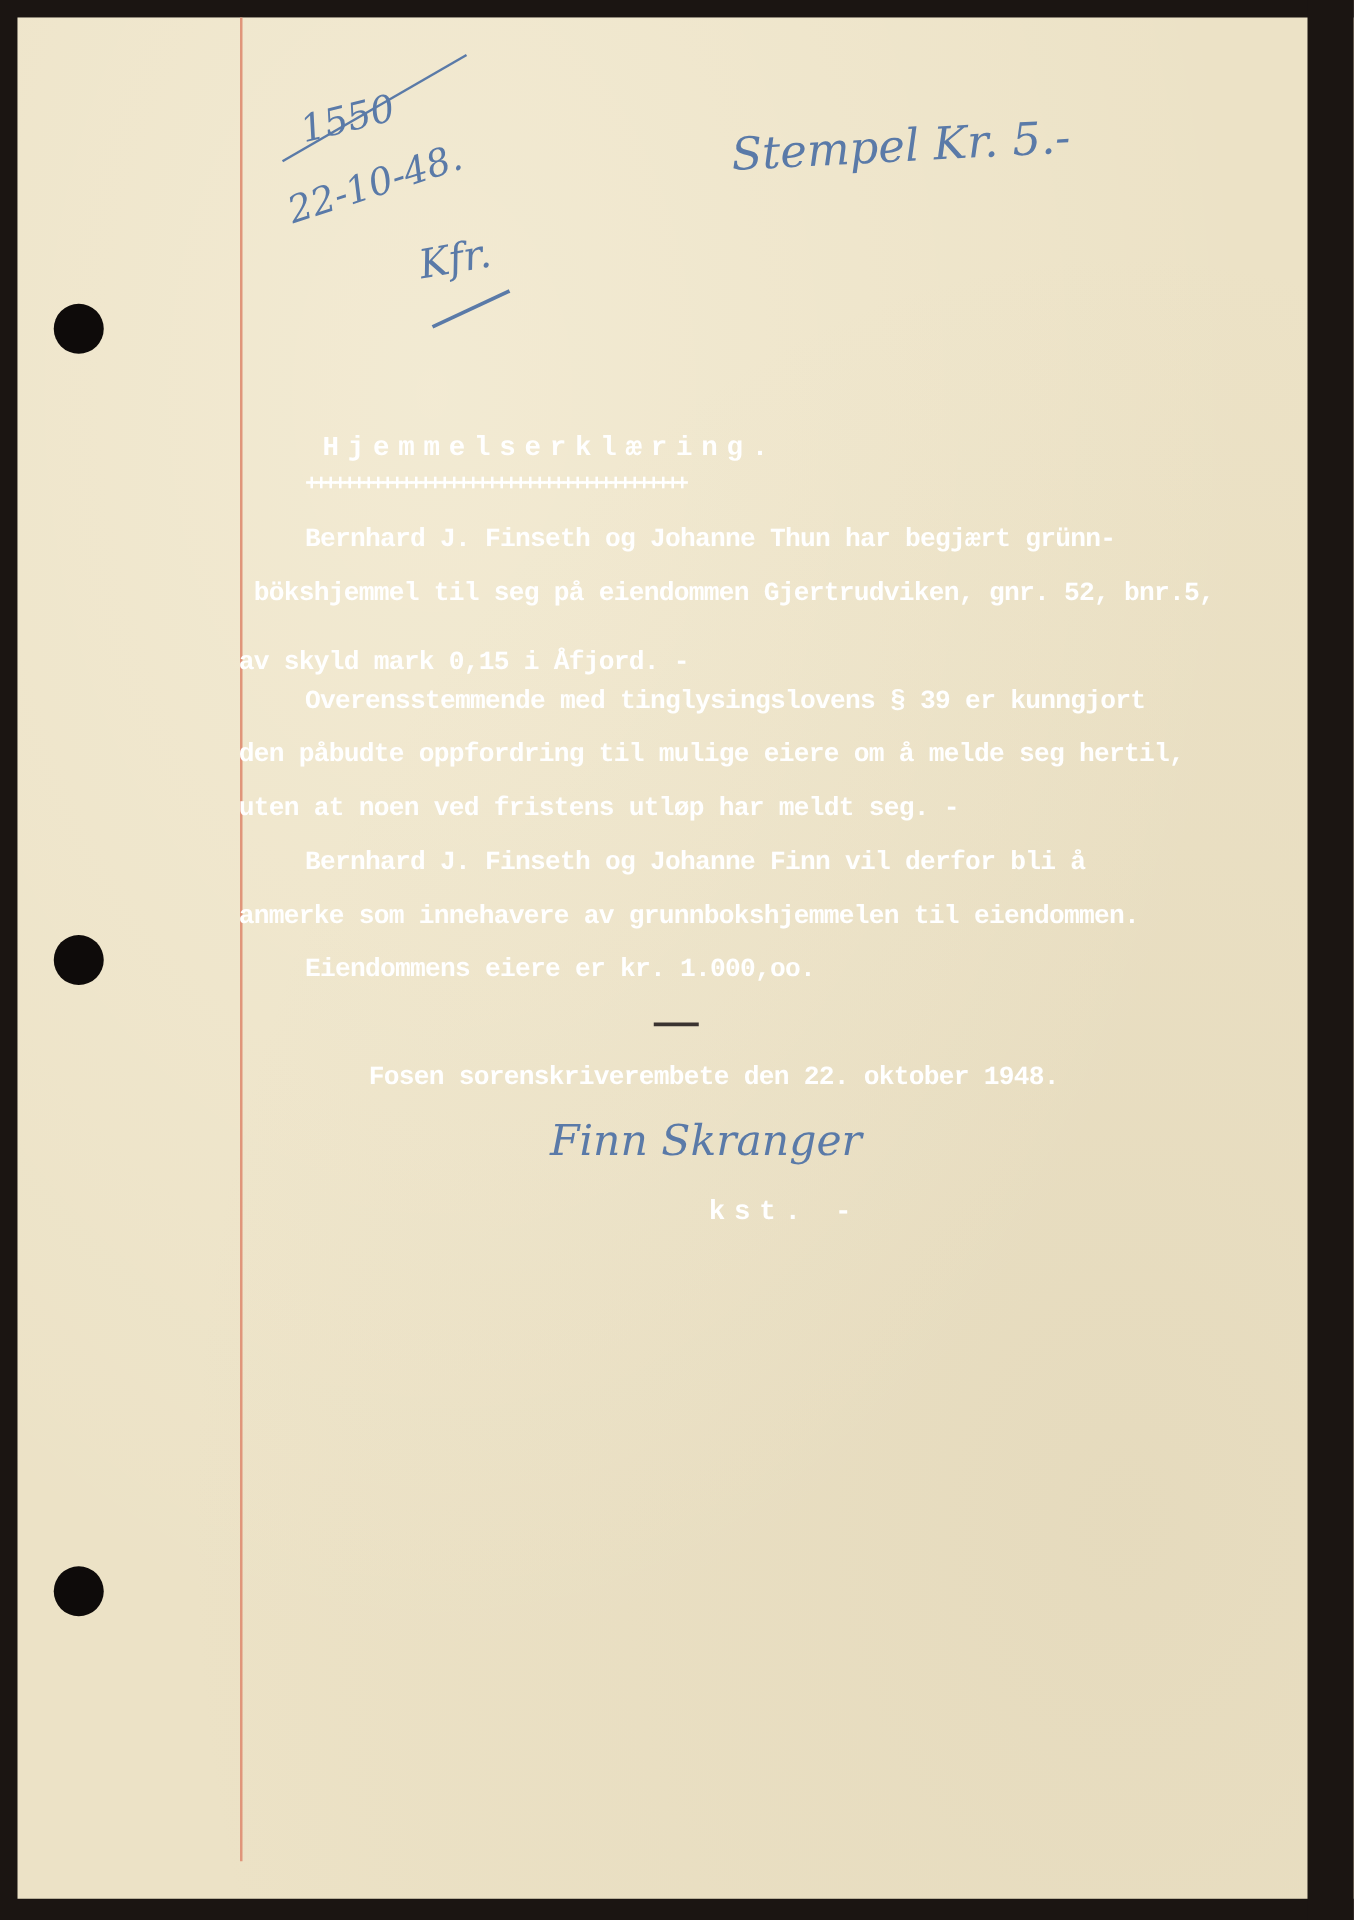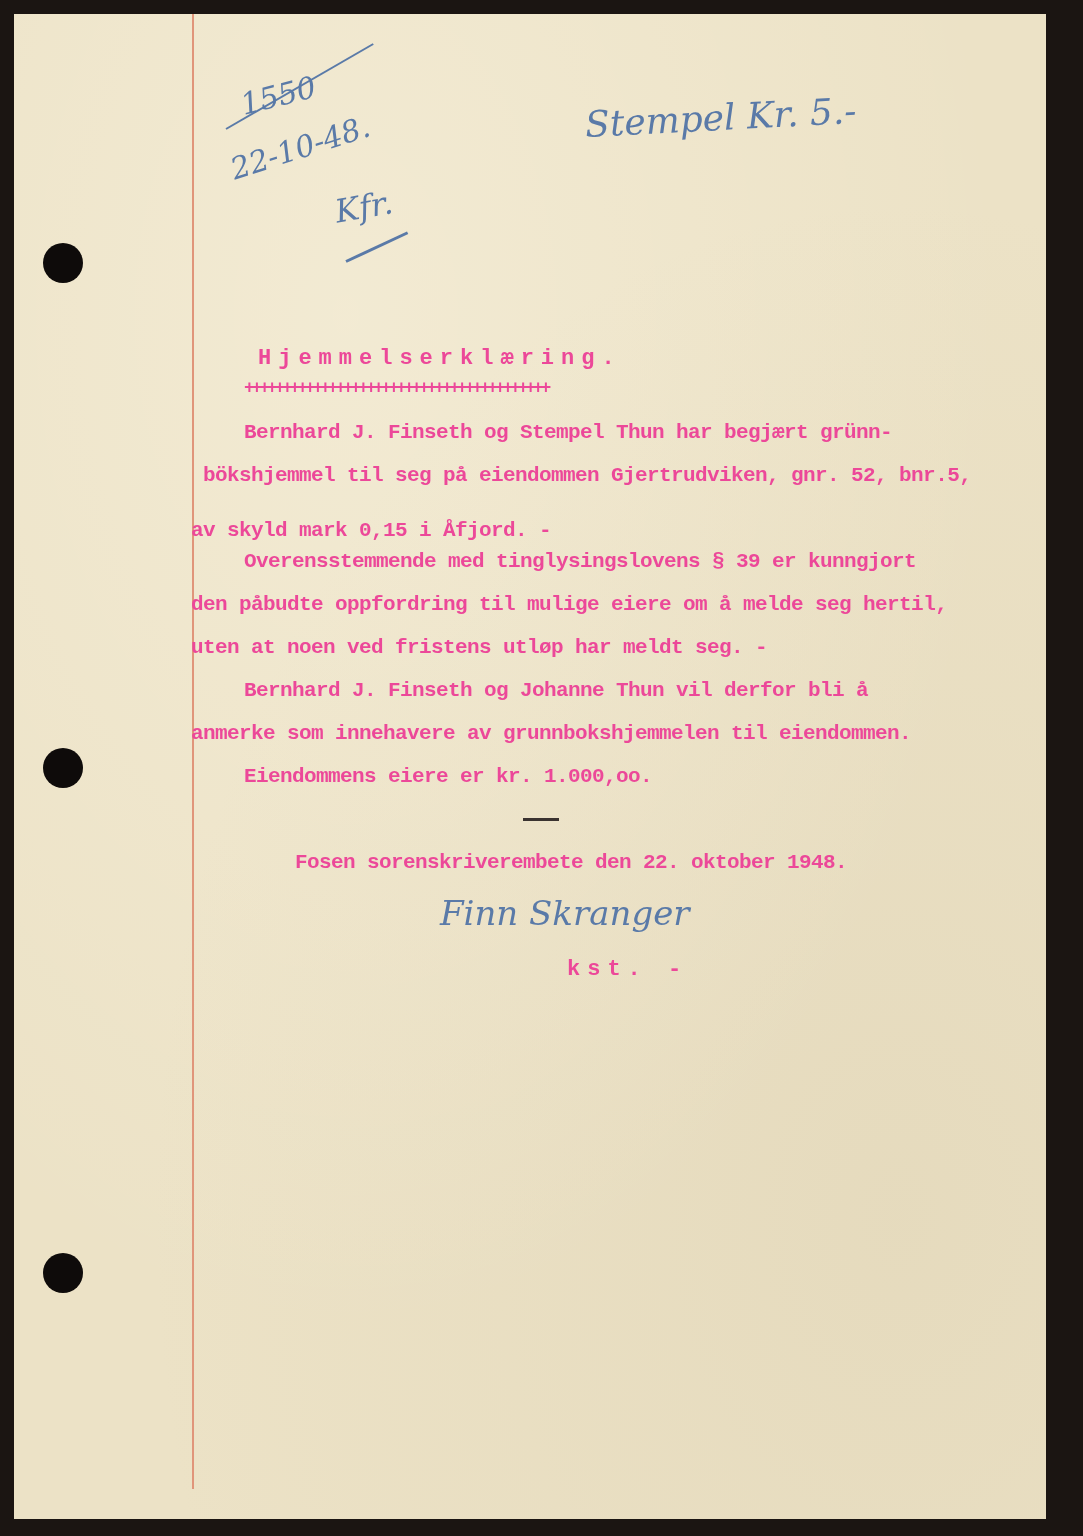--- a/index.html
+++ b/index.html
@@ -17,21 +17,21 @@
   .margin-line {
     position: absolute; left: 192px; top: 14px; width: 2px; height: 1475px;
     background: #e0957a;
   }
   .hole {
     position: absolute; width: 40px; height: 40px; border-radius: 50%;
     background: #0e0b0a;
   }
   .hw { position: absolute; color: #5a7aa8; font-family: "DejaVu Serif", serif; font-style: italic; }
   .typed {
-    position: absolute; font-family: "Liberation Mono", monospace; color: #ec4899;
+    position: absolute; font-family: "Liberation Mono", monospace; color: #ffffff;
     font-size: 21px; font-weight: bold; white-space: pre; letter-spacing: -0.6px;
   }
   .title { letter-spacing: 7px; font-size: 22px; }
   .plus-line { font-size: 18px; letter-spacing: -3.2px; }
   .dash-sep { position: absolute; height: 3px; background: #3a3330; }
 </style>
 </head>
 <body>
 
 <div class="page"></div>
@@ -45,27 +45,27 @@
 <div class="hw" style="left:240px; top:78px; font-size:30px; transform:rotate(-14deg);">1550</div>
 <div style="position:absolute; left:226px; top:128px; width:170px; height:2px; background:#5a7aa8; transform:rotate(-30deg); transform-origin:left center;"></div>
 <div class="hw" style="left:228px; top:130px; font-size:30px; transform:rotate(-18deg);">22-10-48.</div>
 <div class="hw" style="left:335px; top:188px; font-size:32px; transform:rotate(-10deg);">Kfr.</div>
 <div style="position:absolute; left:346px; top:260px; width:68px; height:3px; background:#5a7aa8; transform:rotate(-25deg); transform-origin:left center;"></div>
 <div class="hw" style="left:585px; top:97px; font-size:36px; transform:rotate(-3deg);">Stempel Kr. 5.-</div>
 
 <div class="typed title" style="left:258px; top:346px;">Hjemmelserklæring.</div>
 <div class="typed plus-line" style="left:244px; top:378px;">++++++++++++++++++++++++++++++++++++++++</div>
 
-<div class="typed" style="left:196px; top:421px;">    Bernhard J. Finseth og Stempel Thun har begjært grünn-</div>
+<div class="typed" style="left:196px; top:421px;">    Bernhard J. Finseth og Johanne Thun har begjært grünn-</div>
 <div class="typed" style="left:191px; top:464px;margin-left:12px;">bökshjemmel til seg på eiendommen Gjertrudviken, gnr. 52, bnr.5,</div>
 <div class="typed" style="left:191px; top:507px;margin-top:12px;">av skyld mark 0,15 i Åfjord. -</div>
 <div class="typed" style="left:196px; top:550px;">    Overensstemmende med tinglysingslovens § 39 er kunngjort</div>
 <div class="typed" style="left:191px; top:593px;">den påbudte oppfordring til mulige eiere om å melde seg hertil,</div>
 <div class="typed" style="left:191px; top:636px;text-align:center;">uten at noen ved fristens utløp har meldt seg. -</div>
-<div class="typed" style="left:196px; top:679px;">    Bernhard J. Finseth og Johanne Thun vil derfor bli å</div>
+<div class="typed" style="left:196px; top:679px;">    Bernhard J. Finseth og Johanne Finn vil derfor bli å</div>
 <div class="typed" style="left:191px; top:722px;">anmerke som innehavere av grunnbokshjemmelen til eiendommen.</div>
 <div class="typed" style="left:196px; top:765px;">    Eiendommens eiere er kr. 1.000,oo.</div>
 
 <div class="dash-sep" style="left:523px; top:818px; width:36px;"></div>
 
 <div class="typed" style="left:295px; top:851px;">Fosen sorenskriverembete den 22. oktober 1948.</div>
 <div class="hw" style="left:440px; top:893px; font-size:34px;font-style:italic;">Finn Skranger</div>
 <div class="typed title" style="left:532px; top:957px;margin-left:35px;">kst. -</div>
 
 </body></html>

